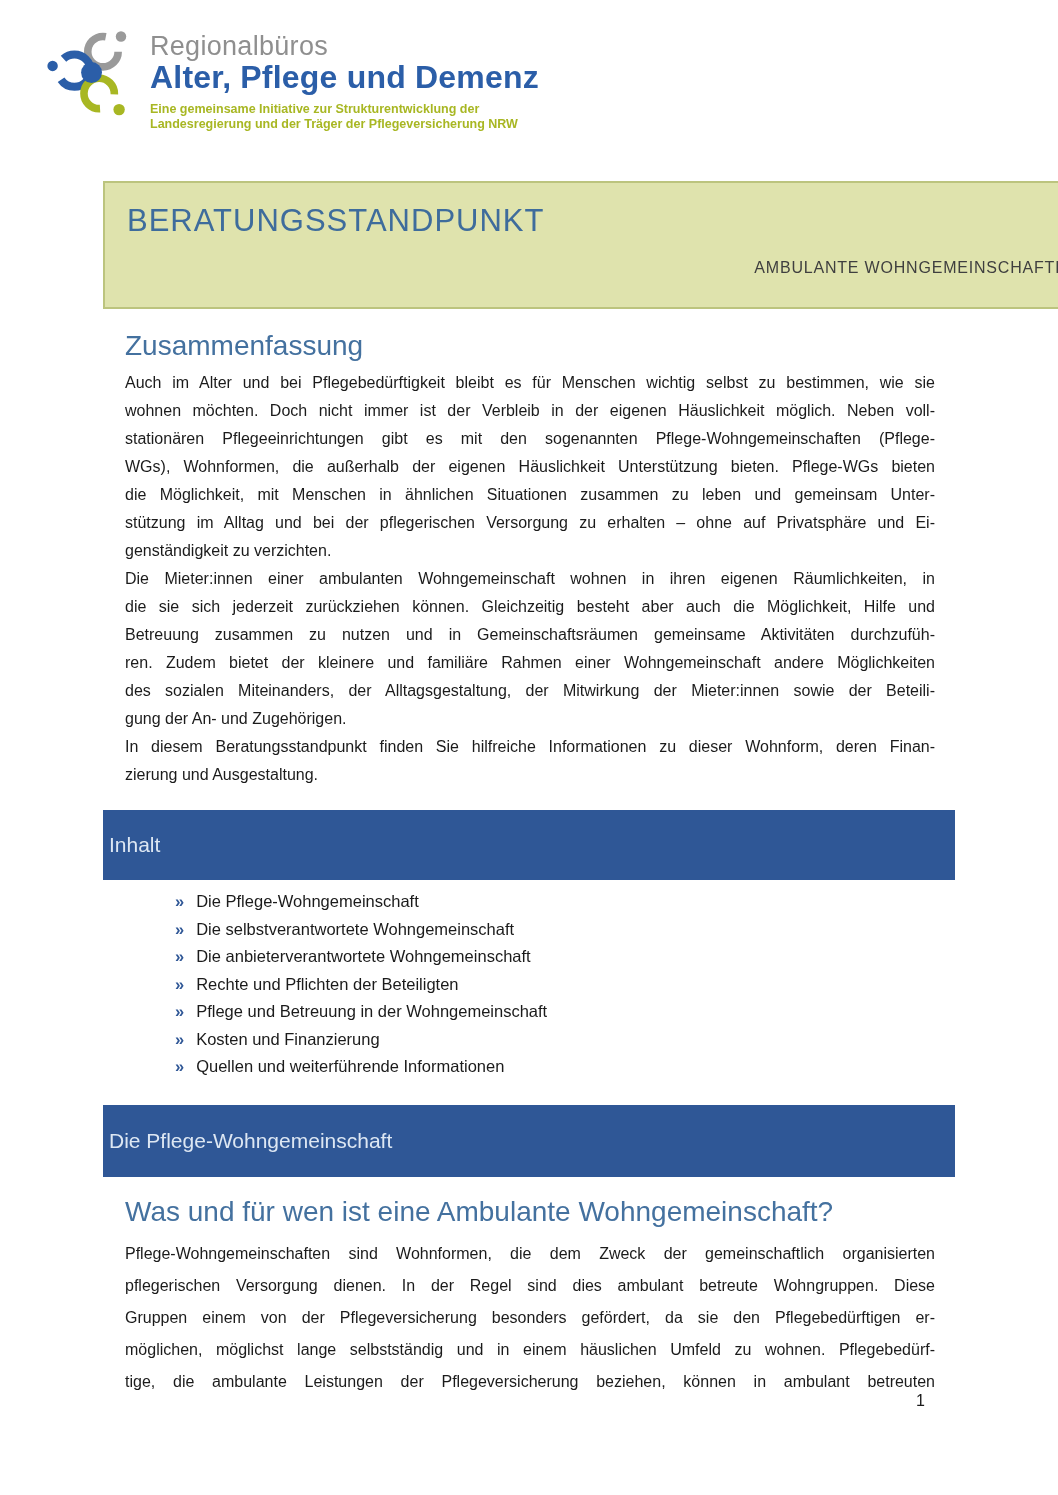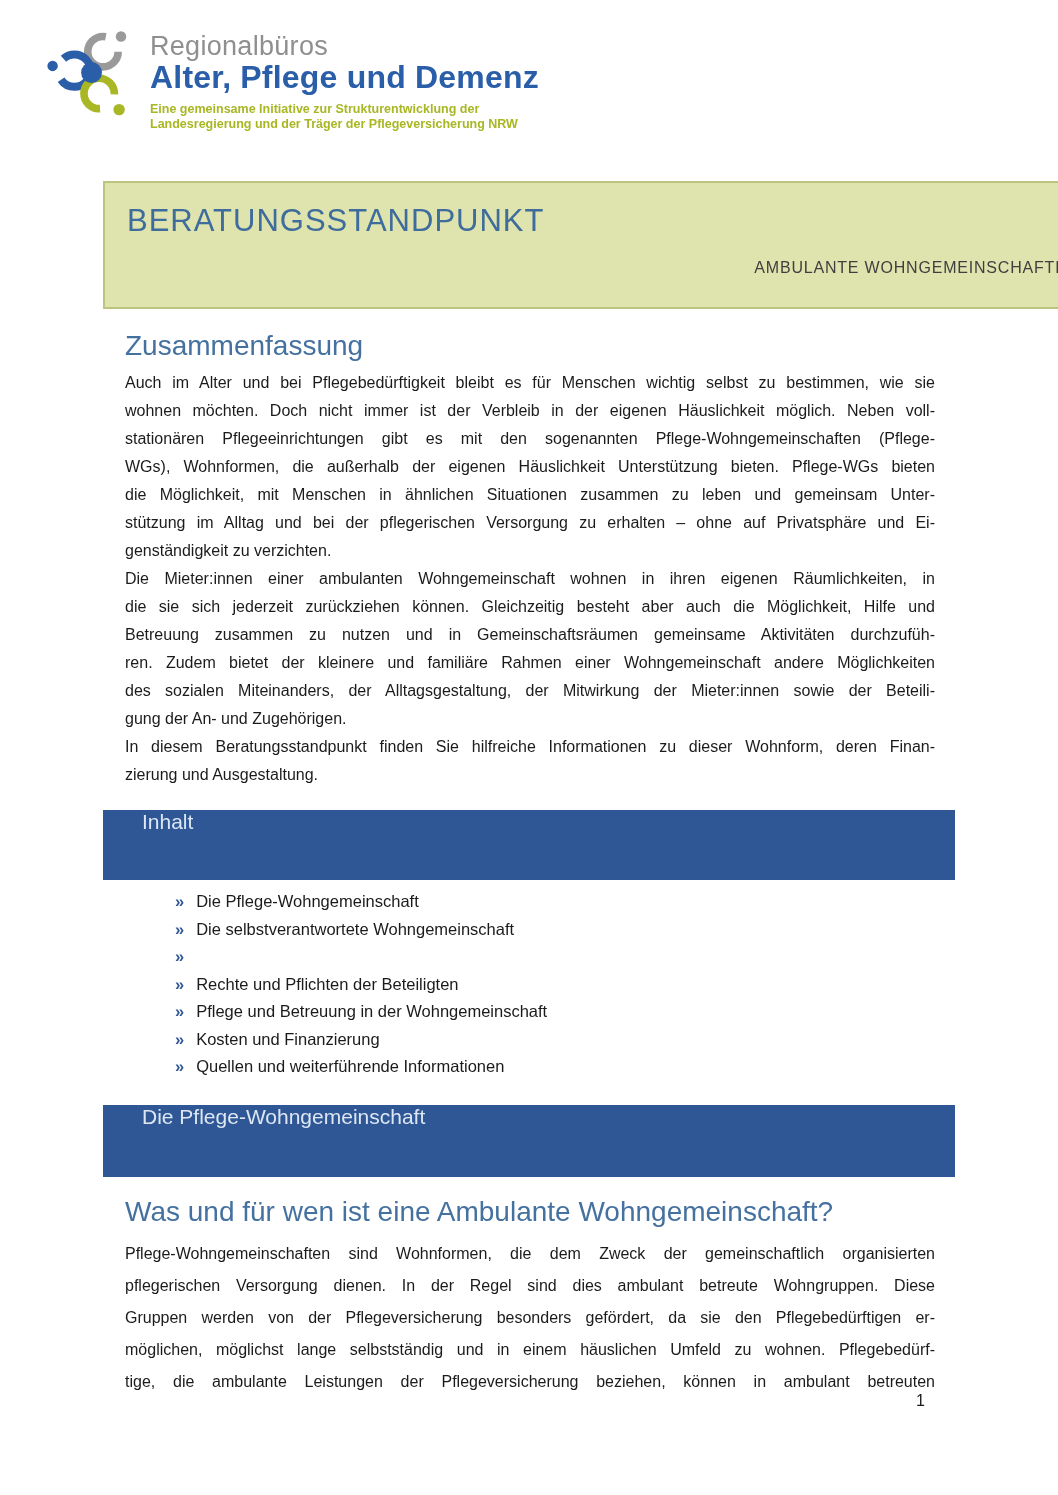--- a/index.html
+++ b/index.html
@@ -41,21 +41,21 @@
 
   
   .bodytext{position:absolute;left:125px;width:810px;font-size:16px;color:var(--body-text);}
   #summary-paras{top:369px;line-height:28px;}
   #section-para{top:1238px;line-height:32px;}
   .tline{text-align:justify;text-align-last:justify;}
   .tline-end{text-align-last:left;}
 
   
   .bar{position:absolute;left:103px;width:852px;background:var(--accent-blue);
-    color:var(--bar-text);font-size:21px;display:flex;padding-left:39px;}
+    color:var(--bar-text);font-size:21px;display:flex;align-items:center;padding-left:6px;}
   #toc-bar{top:810px;height:70px;}
   #section-bar{top:1105px;height:72px;}
 
   
   .toc-list{position:absolute;top:892px;left:175px;width:720px;list-style:none;}
   .toc-list li{display:flex;align-items:baseline;height:27.5px;font-size:16.5px;color:var(--body-text);}
   .toc-list .bullet{color:var(--accent-blue);font-weight:700;margin-right:12px;font-size:16.5px;}
 
   .page-number{position:absolute;top:1392px;left:916px;font-size:16px;color:var(--body-text);}
 </style>
@@ -119,20 +119,21 @@
       <li>
         <span class="bullet">»</span>
         <span>Die Pflege-Wohngemeinschaft</span>
       </li>
       <li>
         <span class="bullet">»</span>
         <span>Die selbstverantwortete Wohngemeinschaft</span>
       </li>
       <li>
         <span class="bullet">»</span>
+        <span>Die anbieterverantwortete Wohngemeinschaft</span>
       </li>
       <li>
         <span class="bullet">»</span>
         <span>Rechte und Pflichten der Beteiligten</span>
       </li>
       <li>
         <span class="bullet">»</span>
         <span>Pflege und Betreuung in der Wohngemeinschaft</span>
       </li>
       <li>
@@ -145,19 +146,19 @@
       </li>
     </ul>
 
   <div class="bar" id="section-bar">
     <span>Die Pflege-Wohngemeinschaft</span>
   </div>
   <div class="blue-heading" id="section-subheading">Was und für wen ist eine Ambulante Wohngemeinschaft?</div>
   <div class="bodytext" id="section-para">
       <div class="tline">Pflege-Wohngemeinschaften sind Wohnformen, die dem Zweck der gemeinschaftlich organisierten</div>
       <div class="tline">pflegerischen Versorgung dienen.  In der Regel sind dies ambulant betreute Wohngruppen. Diese</div>
-      <div class="tline">Gruppen werden von der Pflegeversicherung besonders gefördert, da sie den Pflegebedürftigen er-</div>
+      <div class="tline">Gruppen einem von der Pflegeversicherung besonders gefördert, da sie den Pflegebedürftigen er-</div>
       <div class="tline">möglichen, möglichst lange selbstständig und in einem häuslichen Umfeld zu wohnen. Pflegebedürf-</div>
       <div class="tline">tige, die ambulante Leistungen der Pflegeversicherung beziehen, können in ambulant betreuten</div>
     </div>
 
   <div class="page-number">1</div>
 </div>
 
 </body></html>

